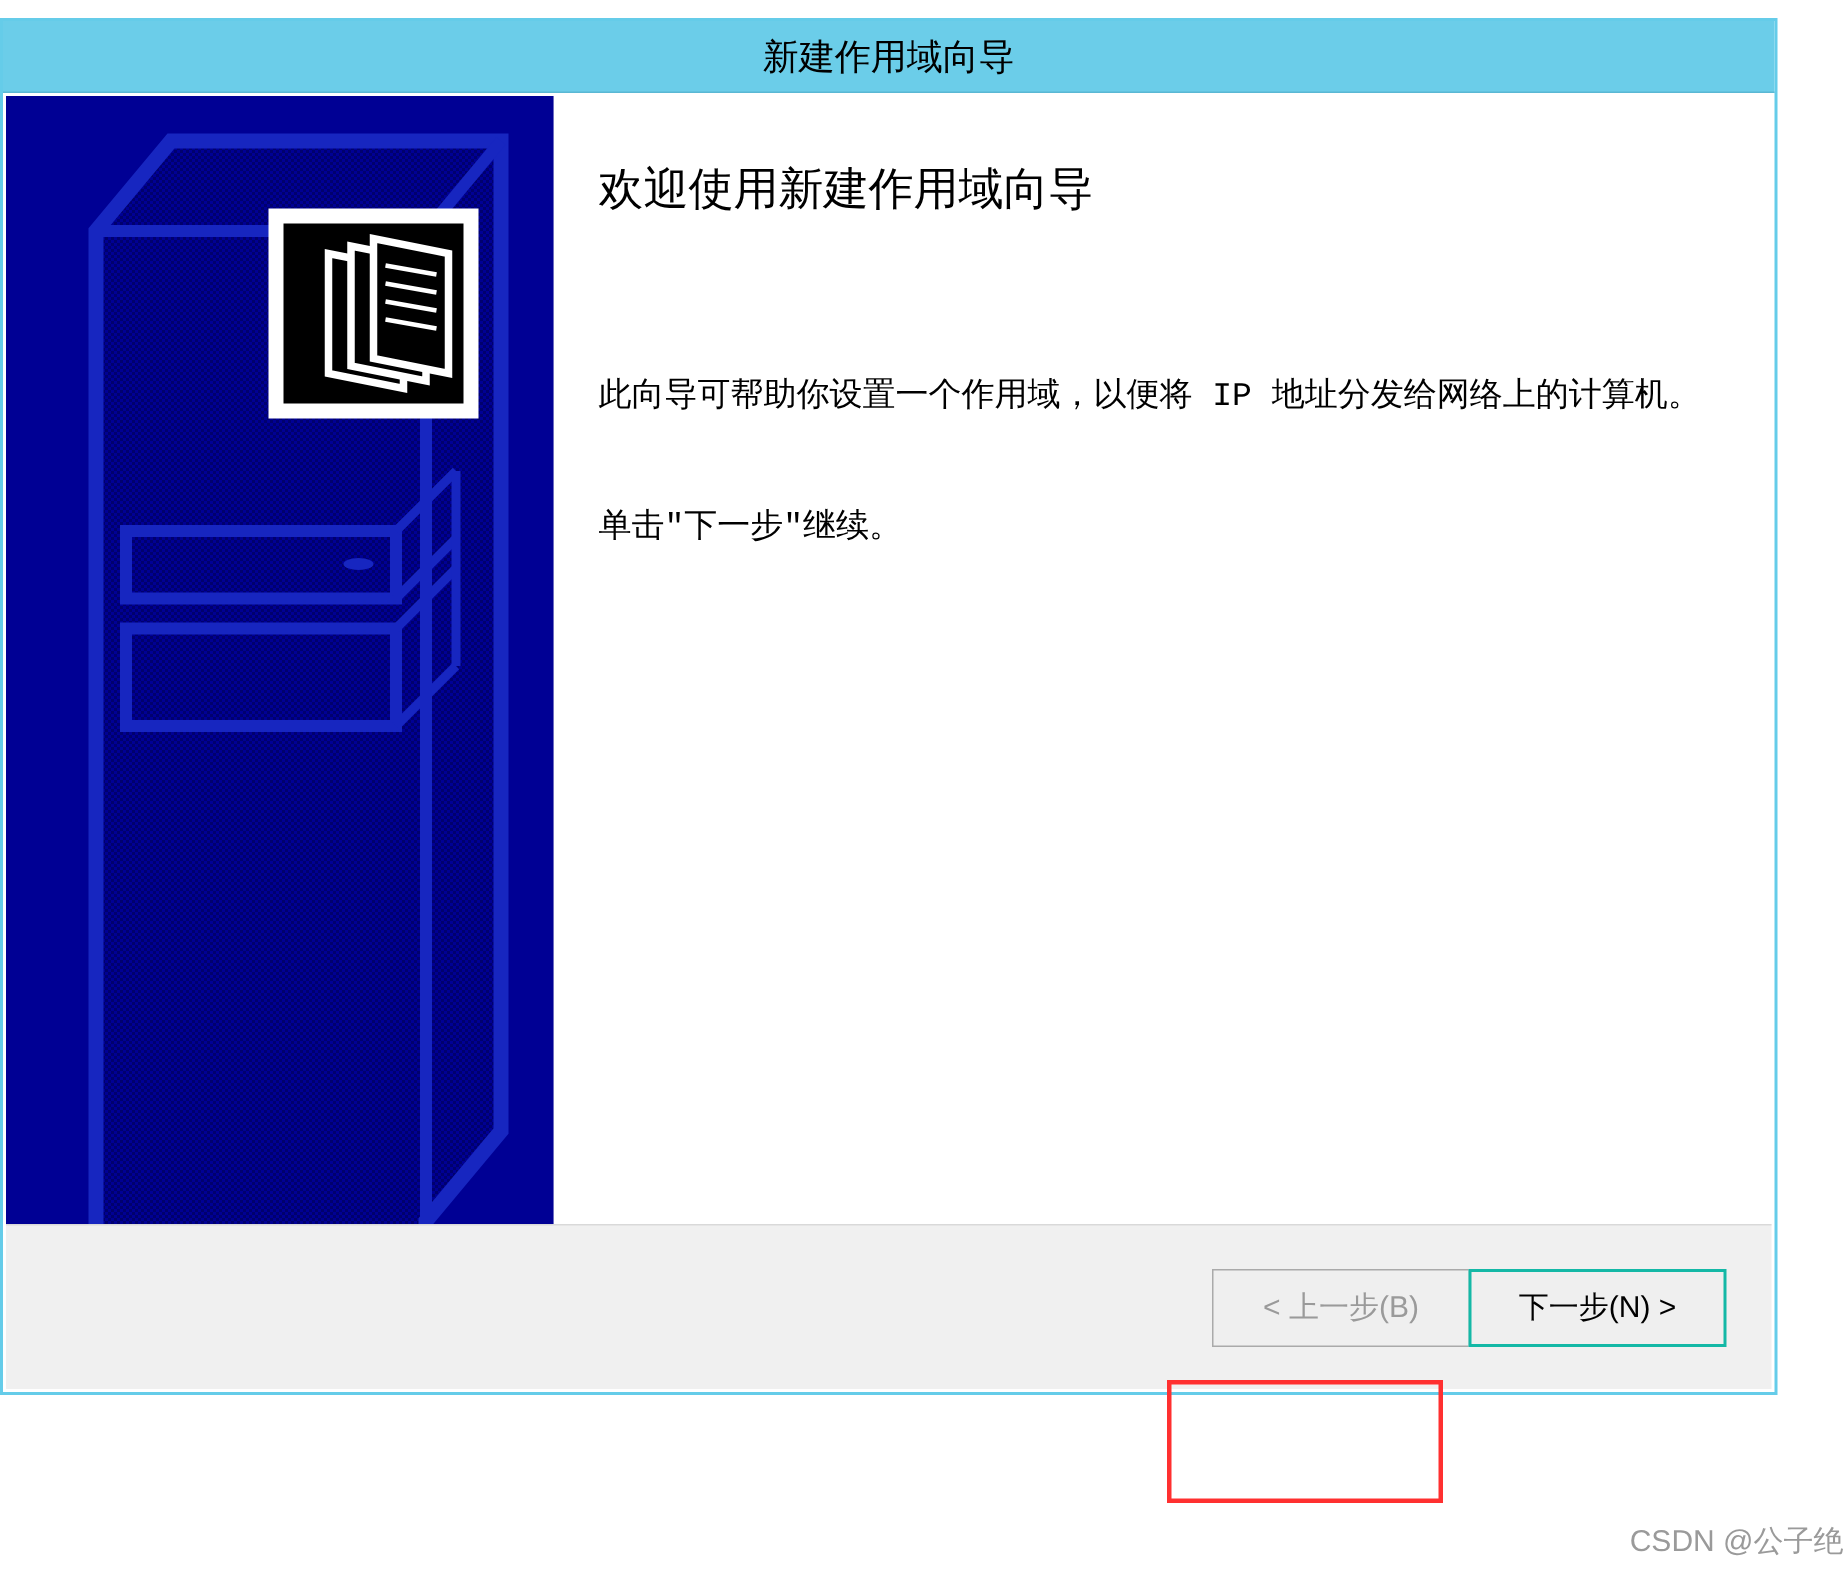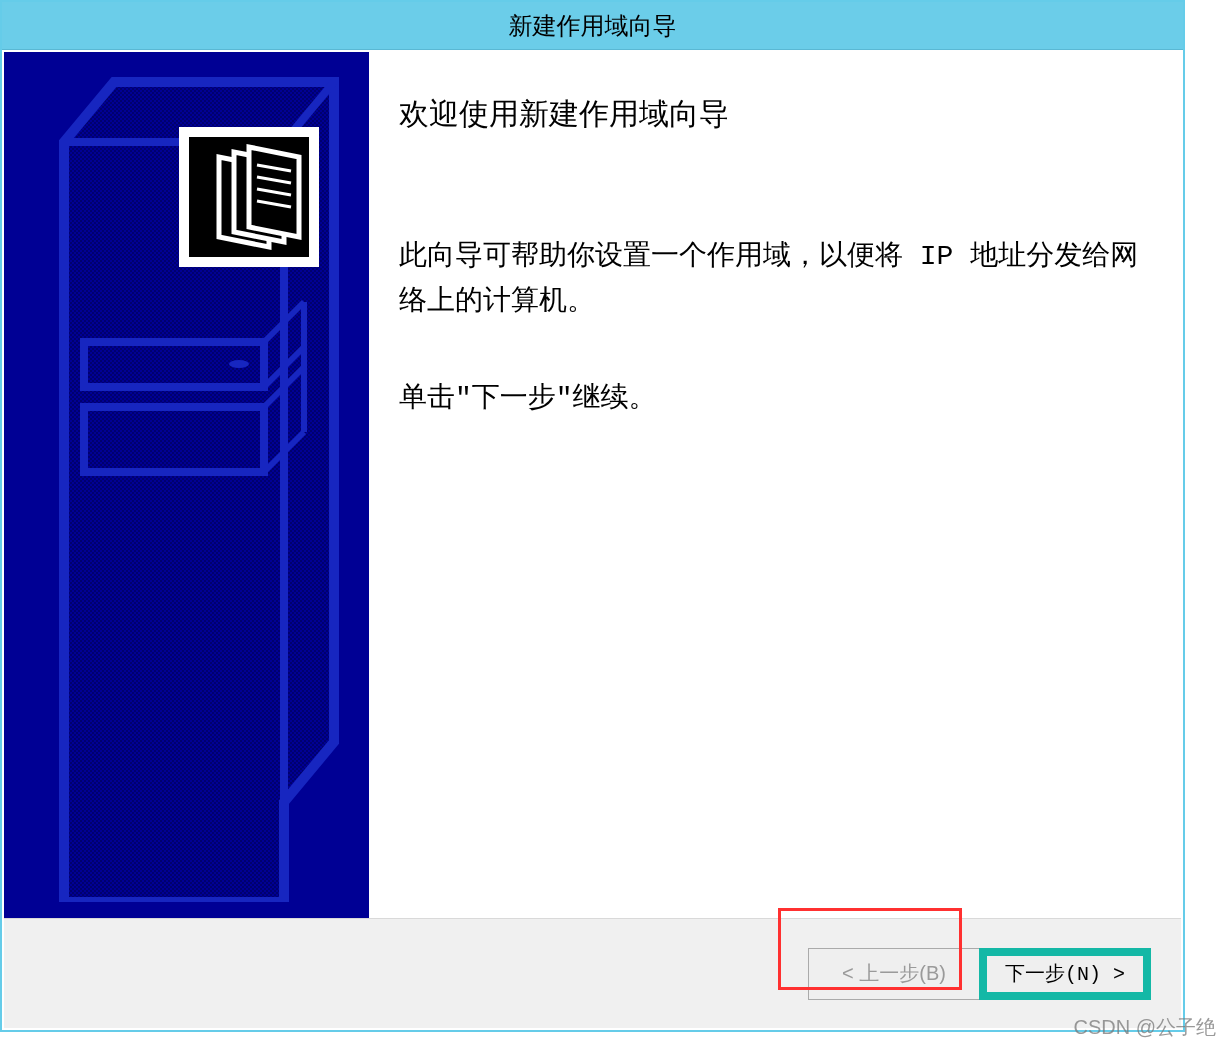--- a/index.html
+++ b/index.html
@@ -5,23 +5,23 @@
   * { box-sizing: border-box; }
   html, body {
     margin: 0; padding: 0;
     width: 1232px; height: 1051px;
     font-family: "Microsoft YaHei", "SimSun", sans-serif;
     background: #ffffff;
     color: #000;
   }
   .window {
     position: absolute;
-    left: 0; top: 0;
+    left: 0; top: 12px;
     width: 1185px;
-    height: 1032px;
+    height: 918px;
     border: 2px solid #65cce9;
   }
   .titlebar {
     height: 48px;
     background: #6bcde9;
     display: flex;
     align-items: center;
     justify-content: center;
     font-size: 24px;
     color: #000;
@@ -50,21 +50,21 @@
   .content {
     flex: 1;
     padding: 42px 38px 0 30px;
   }
   .content h1 {
     font-size: 30px;
     font-weight: 400;
     margin: 0 0 100px 0;
   }
   .content p {
-    font-size: 28px;
+    font-size: 22px;
     line-height: 1.6;
     margin: 0 0 52px 0;
   }
   .footer {
     position: absolute;
     left: 2px; right: 2px; bottom: 2px;
     height: 110px;
     background: #f0f0f0;
     border-top: 1px solid #d9d9d9;
     display: flex;
@@ -86,41 +86,40 @@
     font-family: inherit;
     color: #000;
     cursor: pointer;
     padding: 0;
   }
   button.wizard-btn:disabled {
     color: #9a9a9a;
     cursor: default;
   }
   button.wizard-btn.next {
-    border: 8px solid #14b8a6;
+    border: 2px solid #14b8a6;
     margin-left: -1px;
-    font-family: Liberation Mono, monospace;
   }
   button.wizard-btn.cancel {
     width: 172px;
   }
   .highlight {
     position: absolute;
     border: 3px solid #ff3030;
     pointer-events: none;
   }
   .highlight.next-box {
     left: 776px;
     top: 906px;
     width: 184px;
     height: 82px;
   }
   .watermark {
     position: absolute;
-    right: 16px;
+    right: 3px;
     bottom: 10px;
     font-size: 20px;
     color: rgba(120,120,120,0.75);
   }
 </style>
 </head>
 <body>
 
 <div class="window">
 

